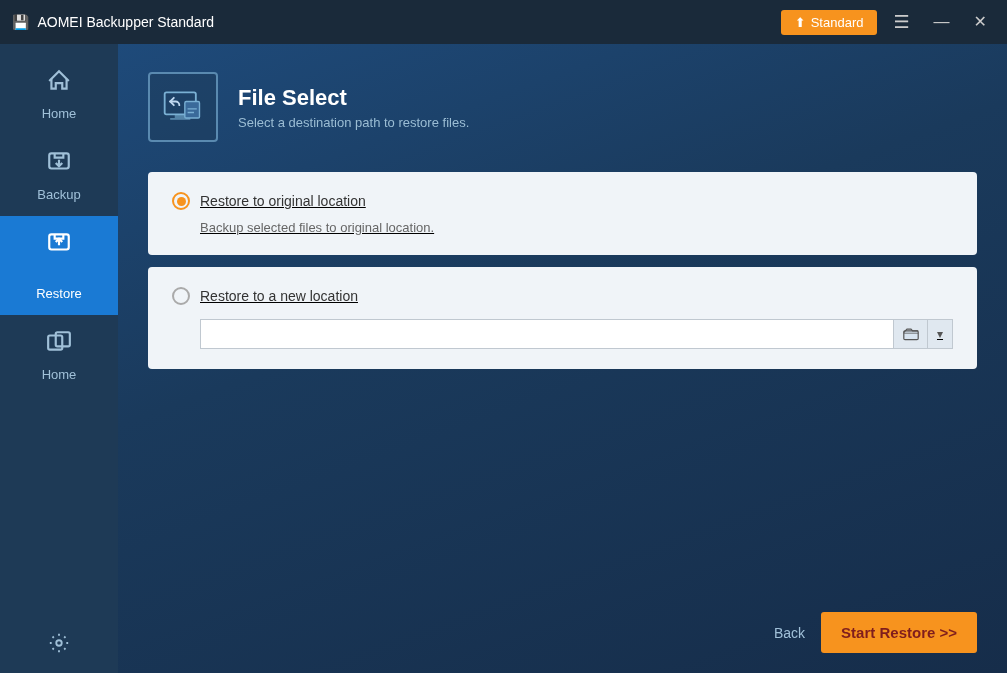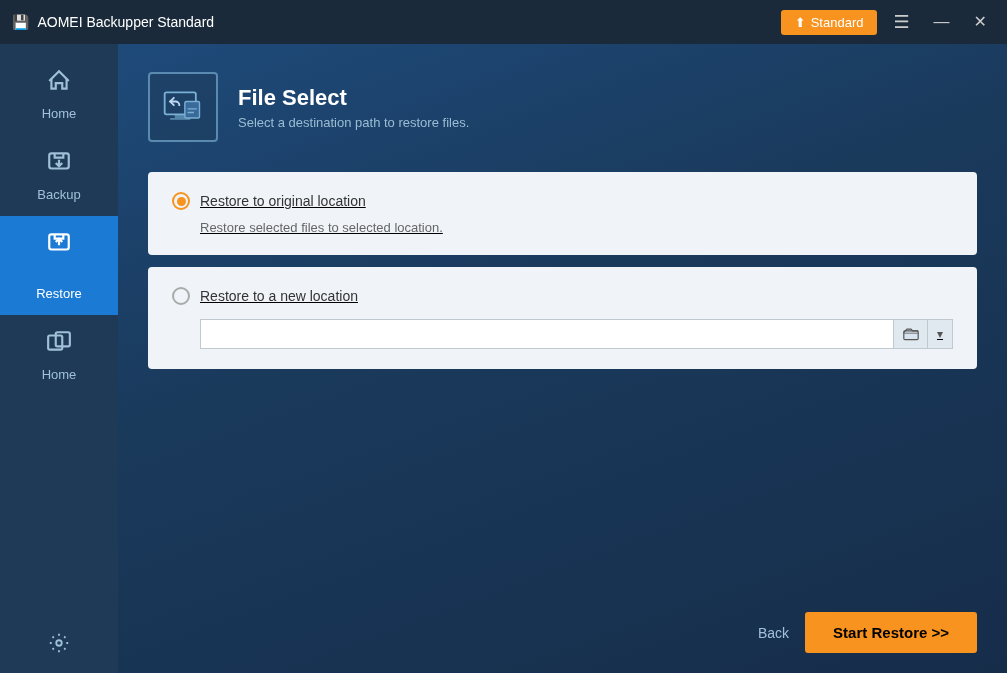--- a/index.html
+++ b/index.html
@@ -277,24 +277,24 @@
     .back-btn {
       background: none;
       border: none;
       color: #a0c0d8;
       font-size: 14px;
       cursor: pointer;
       padding: 10px 16px;
     }
     .start-restore-btn {
       background: #f7931e;
-      color: #000000;
+      color: #7f1d1d;
       border: none;
       border-radius: 3px;
-      padding: 12px 28px;
+      padding: 12px 20px;
       font-size: 15px;
       font-weight: 600;
       cursor: pointer;
       display: flex;
       align-items: flex-end;
       gap: 6px;
     }
   </style>
 </head>
 <body>
@@ -390,21 +390,21 @@
       </div>
     </div>
 
     <div class="options-container">
 
       <div class="option-card">
         <div class="option-header">
           <div class="radio-btn checked"></div>
           <span class="option-label">Restore to original location</span>
         </div>
-        <div class="option-desc">Restore selected files to selected location.</div>
+        <div class="option-desc">Backup selected files to original location.</div>
       </div>
 
       <div class="option-card">
         <div class="option-header">
           <div class="radio-btn unchecked"></div>
           <span class="option-label">Restore to a new location</span>
         </div>
         <div class="location-input-row">
           <input class="location-input" type="text" placeholder="" style="">
           <div class="location-browse-btn">

